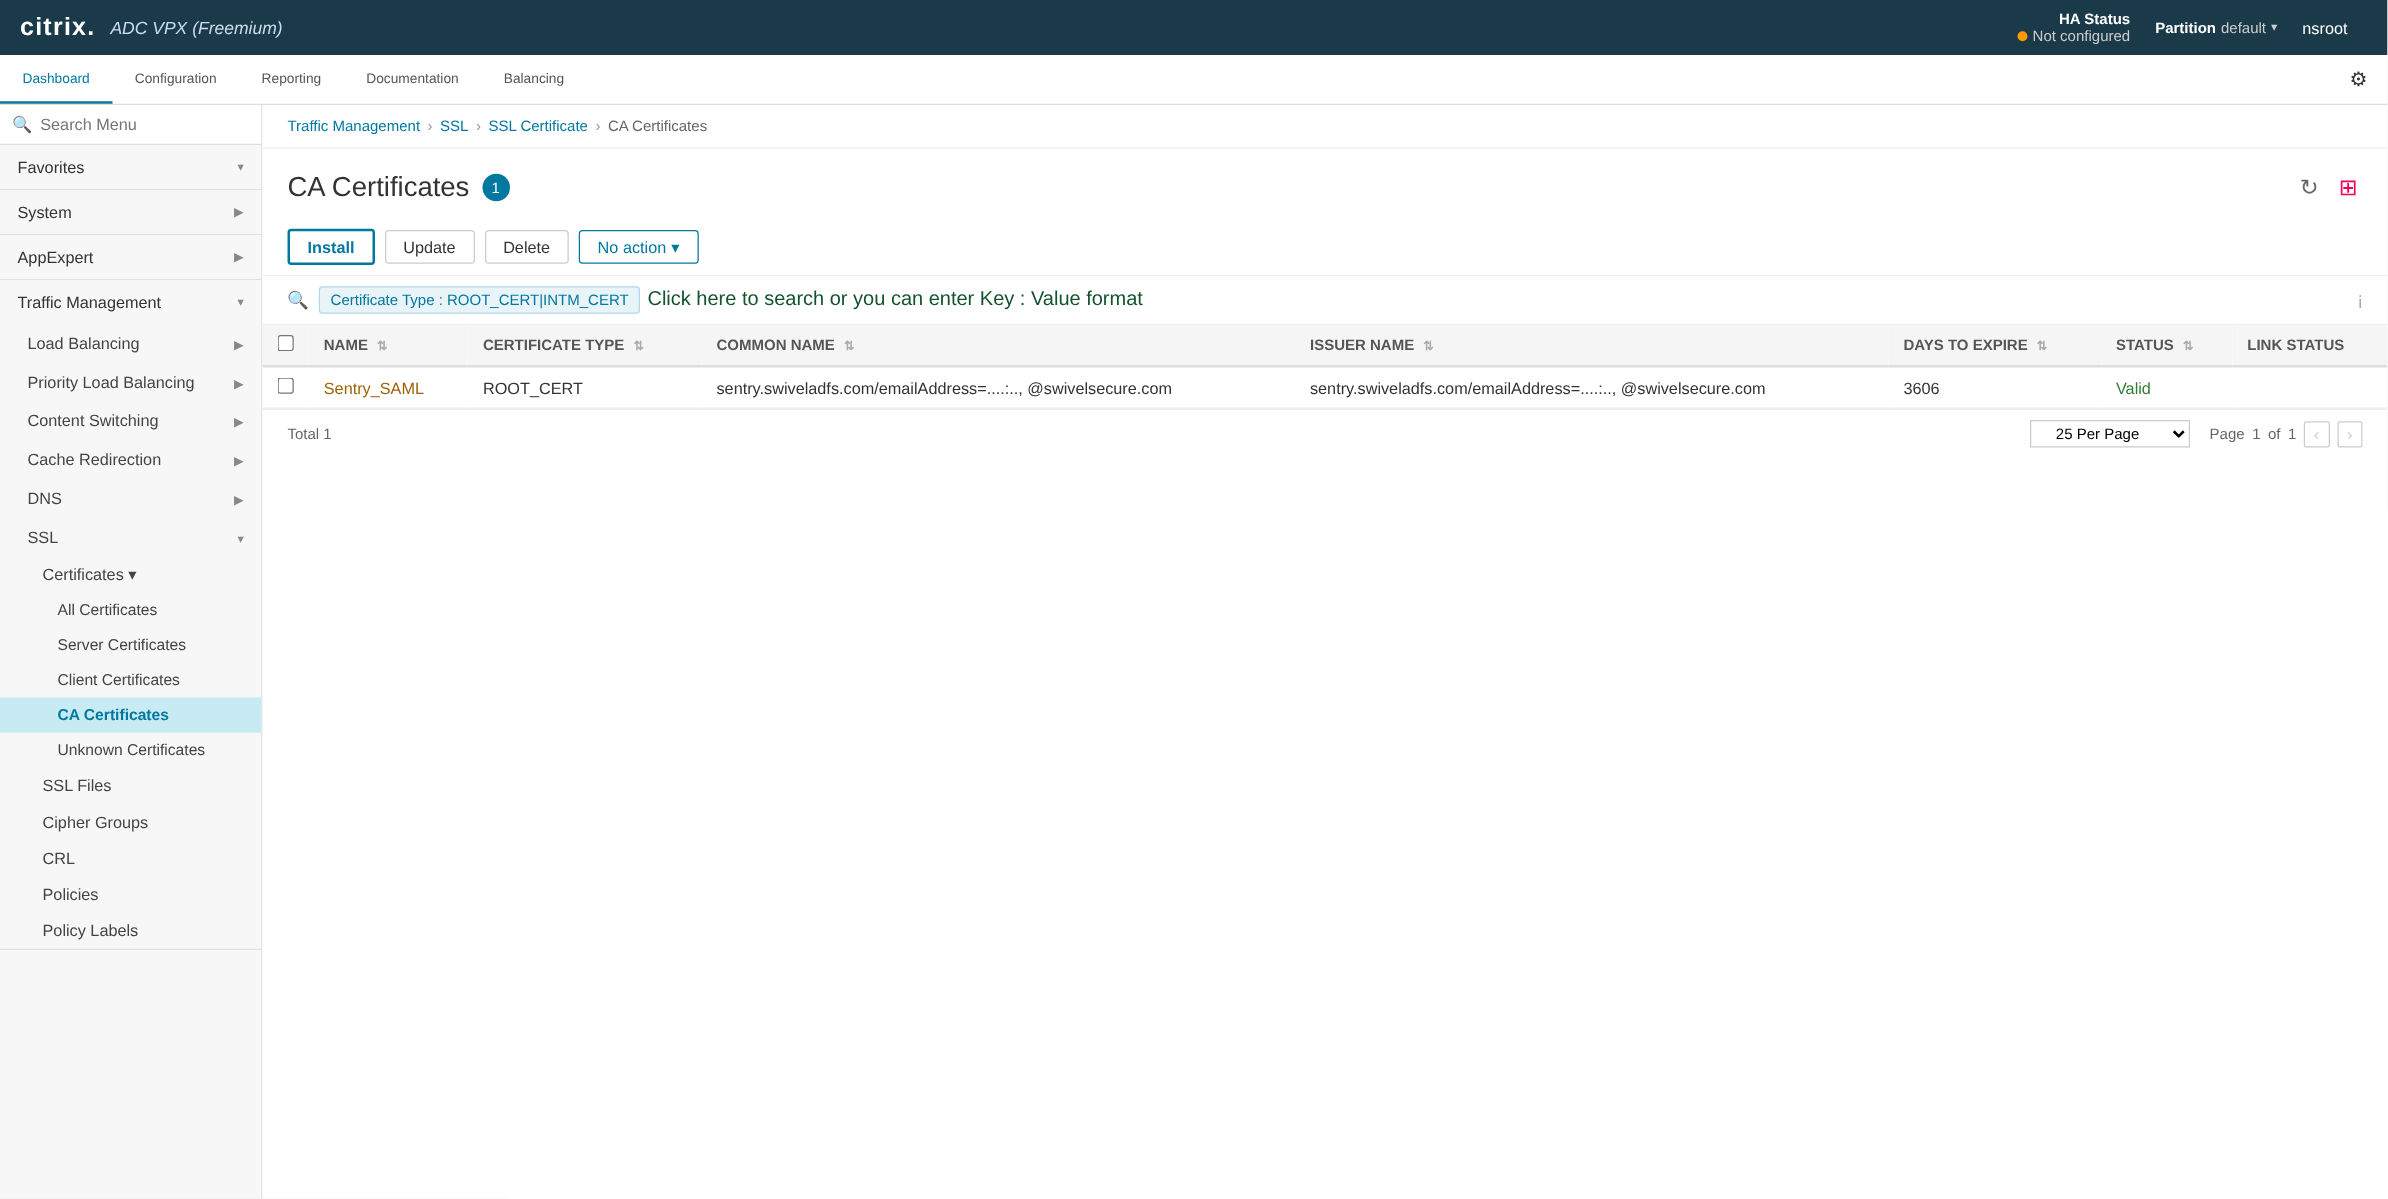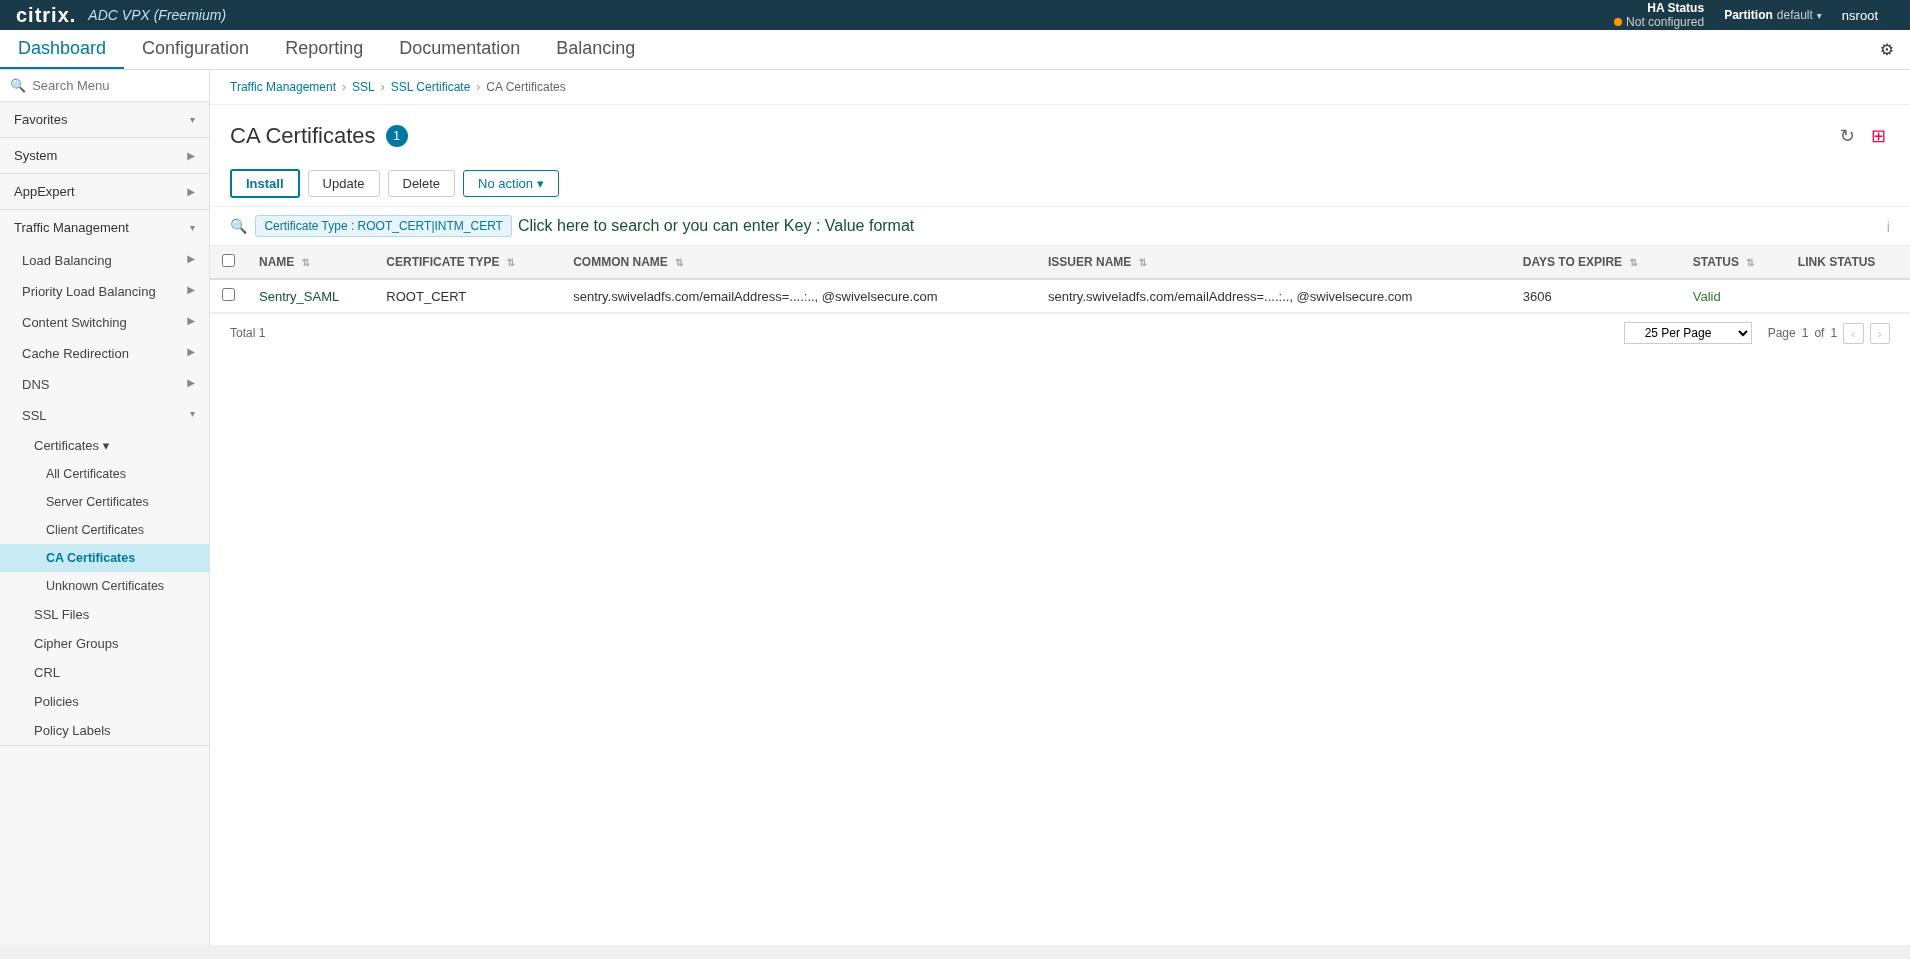--- a/index.html
+++ b/index.html
@@ -3,21 +3,21 @@
   <meta charset="utf-8">
   <style>
     * { box-sizing: border-box; margin: 0; padding: 0; }
     body { font-family: Arial, sans-serif; font-size: 13px; background: #f0f0f0; color: #333; }
 
     
     .top-bar {
       background: #1a3a4a;
       display: flex;
       align-items: center;
-      height: 30px;
+      height: 44px;
       padding: 0 16px;
       color: #fff;
     }
     .top-bar .logo {
       display: flex;
       align-items: center;
       margin-right: 24px;
     }
     .top-bar .logo .citrix-text {
       font-size: 20px;
@@ -62,21 +62,21 @@
     .secondary-nav {
       background: #fff;
       border-bottom: 1px solid #ddd;
       display: flex;
       align-items: center;
       height: 40px;
       padding: 0 0;
     }
     .secondary-nav .nav-tab {
       padding: 10px 18px;
-      font-size: 18px;
+      font-size: 11px;
       color: #555;
       cursor: pointer;
       height: 100%;
       display: flex;
       align-items: center;
       border-bottom: 2px solid transparent;
     }
     .secondary-nav .nav-tab.active {
       border-bottom: 2px solid #0078a0;
       color: #0078a0;
@@ -126,21 +126,21 @@
       cursor: pointer;
       background: #f7f7f7;
     }
     .sidebar-section-header .chevron { font-size: 10px; color: #888; }
 
     .sidebar-item {
       padding: 8px 14px 8px 22px;
       cursor: pointer;
       color: #444;
       display: flex;
-      align-items: flex-start;
+      align-items: flex-end;
       justify-content: space-between;
     }
     .sidebar-item .chevron { font-size: 10px; color: #888; }
 
     .sidebar-sub-item {
       padding: 7px 14px 7px 34px;
       cursor: pointer;
       color: #444;
     }
 
@@ -545,21 +545,21 @@
             <span>LINK STATUS</span>
           </th>
         </tr>
       </thead>
       <tbody>
         <tr class="table-row">
           <td class="check-col">
             <input type="checkbox" style="">
           </td>
           <td>
-            <a style="color:#14532d;cursor:pointer;text-decoration:none;">Sentry_SAML</a>
+            <a style="color:#a16207;cursor:pointer;text-decoration:none;">Sentry_SAML</a>
           </td>
           <td>ROOT_CERT</td>
           <td>sentry.swiveladfs.com/emailAddress=....:.., @swivelsecure.com</td>
           <td>sentry.swiveladfs.com/emailAddress=....:.., @swivelsecure.com</td>
           <td>3606</td>
           <td>
             <span class="status-valid">Valid</span>
           </td>
           <td></td>
         </tr>

